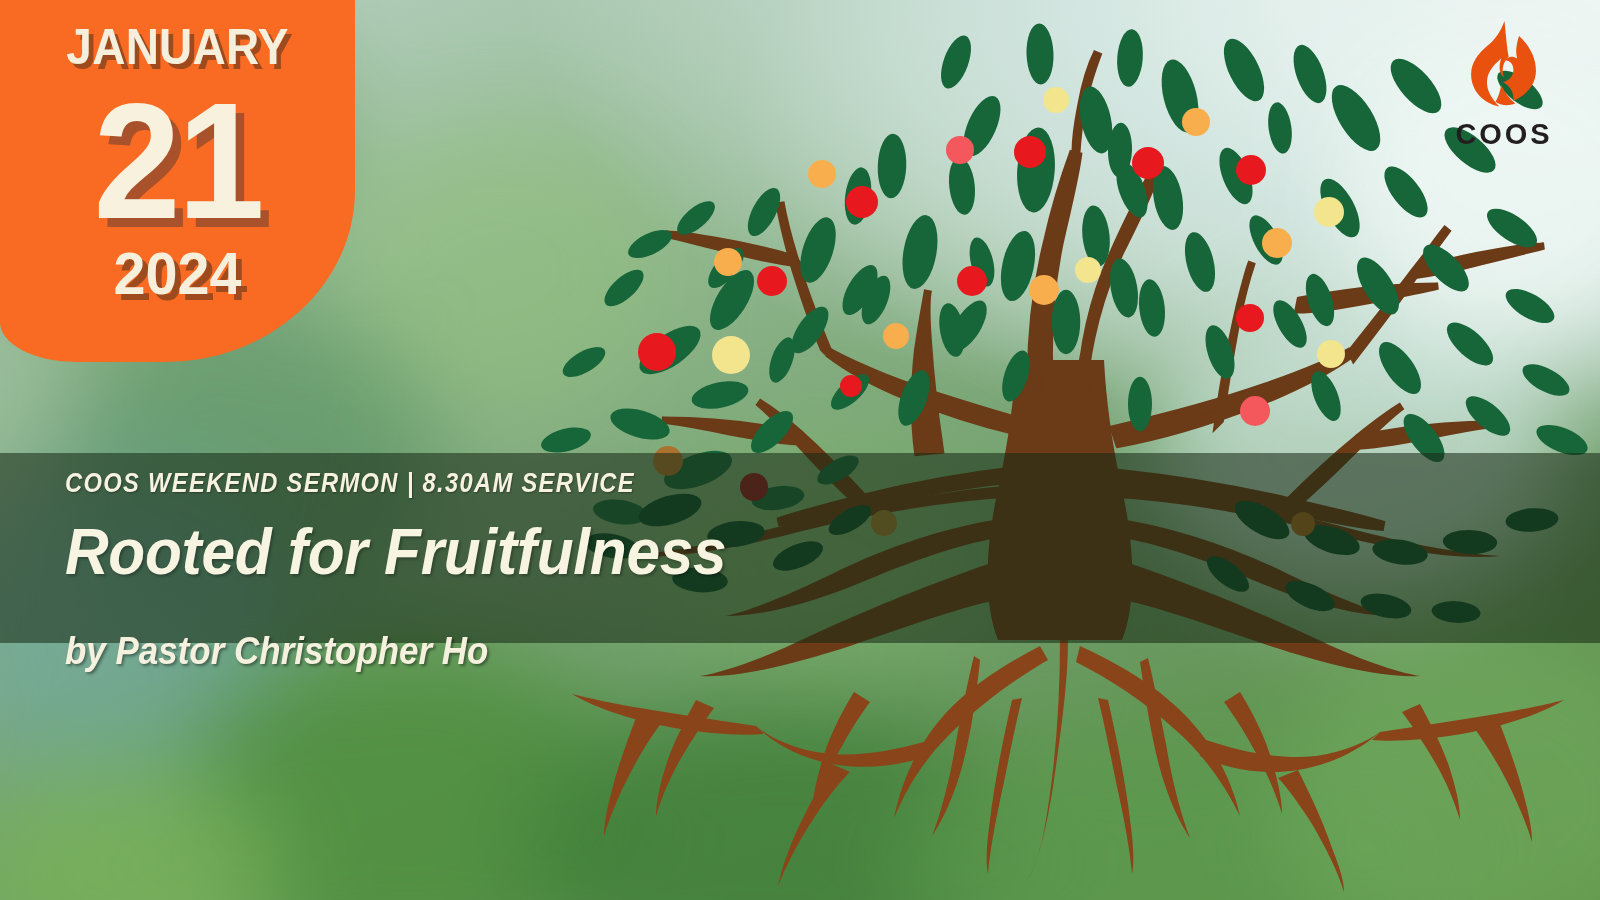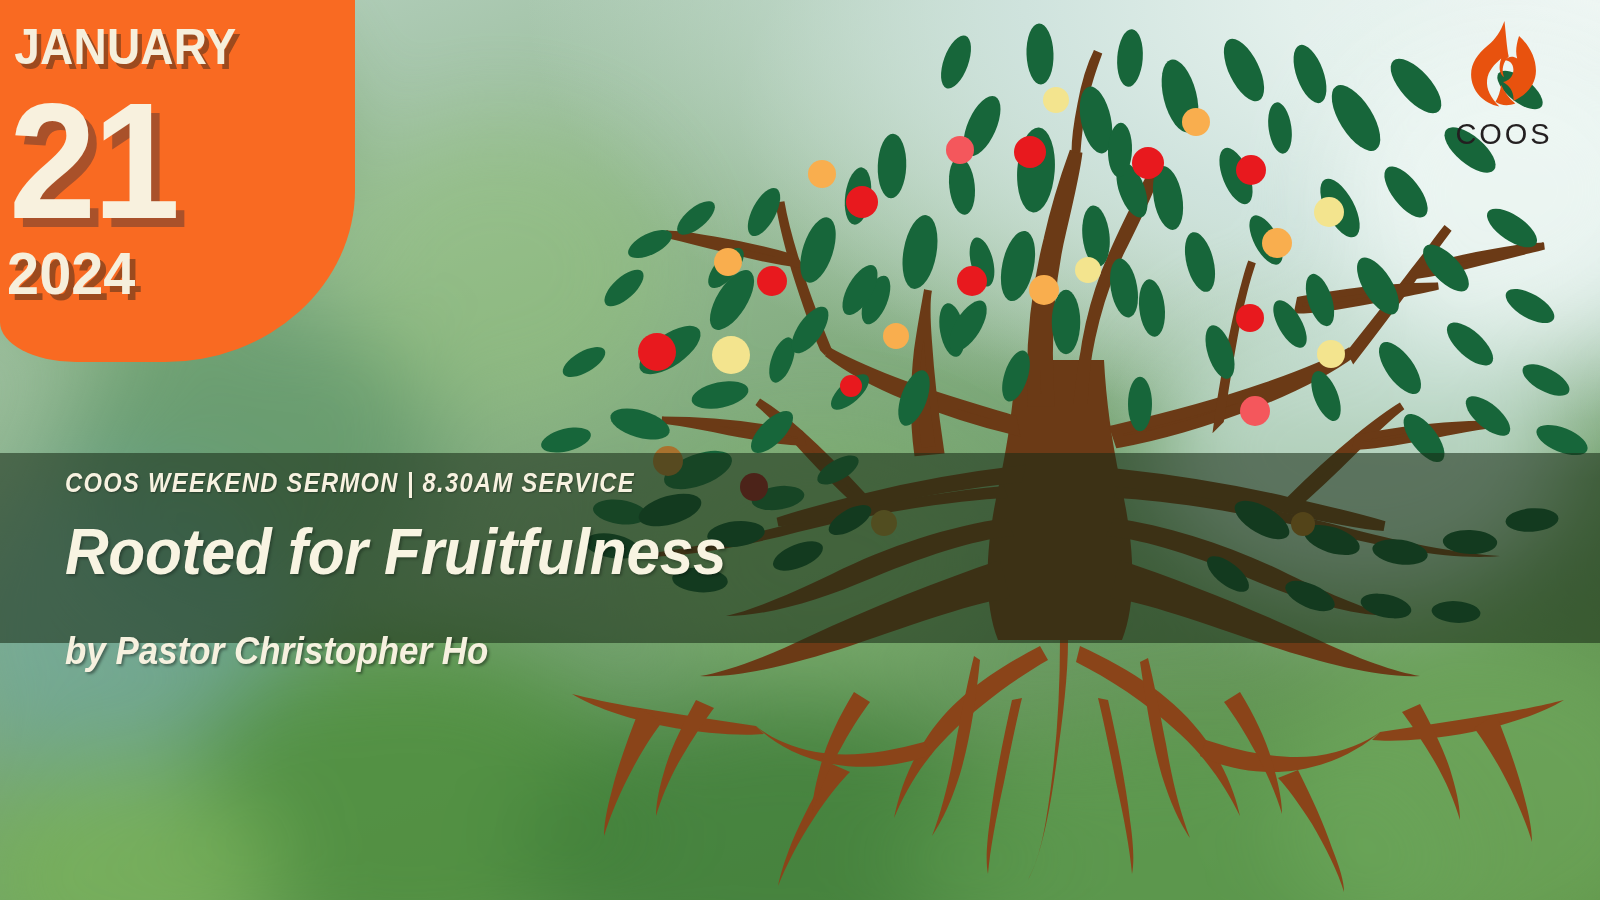--- a/index.html
+++ b/index.html
@@ -84,21 +84,21 @@
   }
 
   
   .badge{
     position:absolute;left:0;top:0;
     width:355px;height:362px;
     background:#F96A22;
     border-bottom-right-radius:190px 172px;
     border-bottom-left-radius:76px 40px;
     z-index:7;
-    text-align:left;
+    text-align:center;
   }
   .badge .month{
     margin-top:22px;
     color:#F6EFDC;
     font-size:50px;font-weight:700;line-height:1;
     letter-spacing:.005em;
     transform:scaleX(.92);
     text-shadow:5px 5px 0 #9C4A1E;
   }
   .badge .day{
@@ -116,21 +116,21 @@
     transform:scaleX(.96);
     text-shadow:6px 6px 0 #9C4A1E;
   }
 
   
   .logo{position:absolute;right:36px;top:18px;width:120px;z-index:8;text-align:center;}
   .logo .flame{width:94px;height:96px;margin:0 auto;display:block;}
   .logo .wordmark{
     margin-top:6px;
     color:#231F20;
-    font-size:29px;font-weight:400;
+    font-size:29px;font-weight:700;
     letter-spacing:.10em;
     line-height:1;
   }
 </style>
 </head>
 <body>
 
 <div class="stage">
 
   <div class="bg-base"></div>

